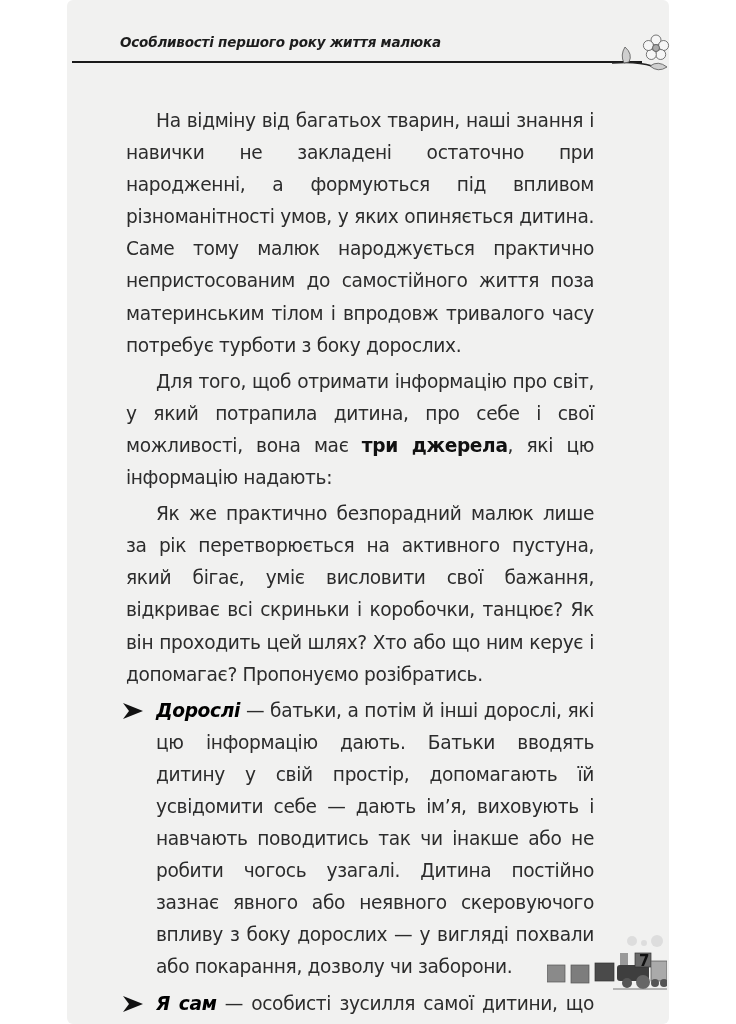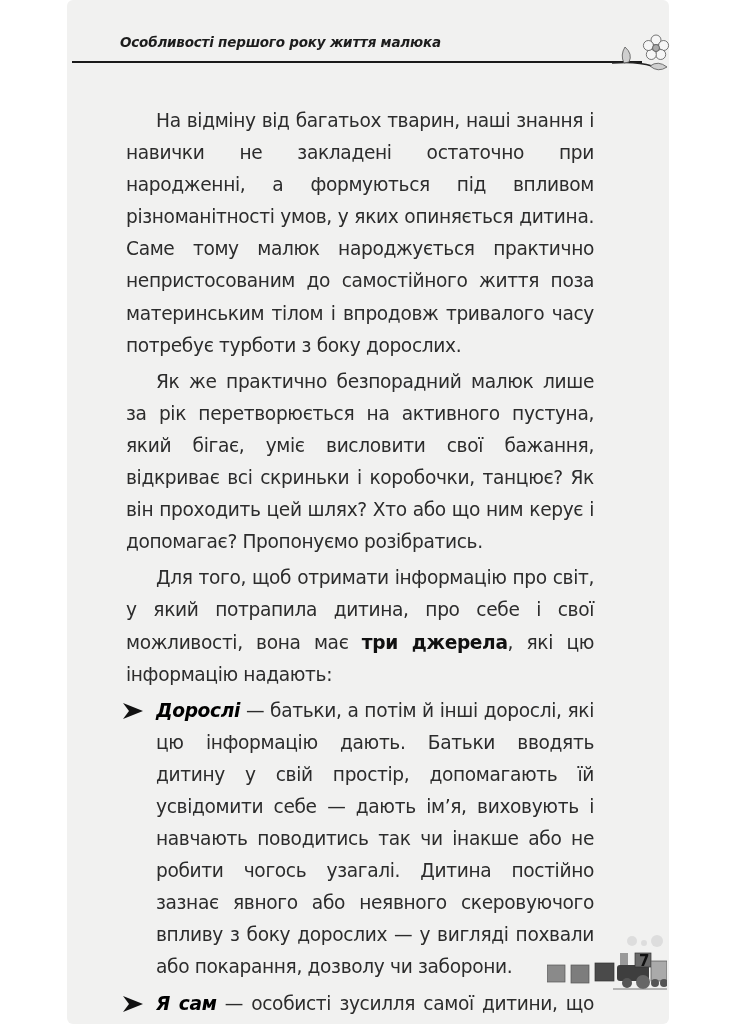--- a/index.html
+++ b/index.html
@@ -36,22 +36,22 @@
         <circle cx="7.6" cy="-2.5" r="5"></circle>
         <circle cx="4.7" cy="6.5" r="5"></circle>
       <circle cx="-4.7" cy="6.5" r="5"></circle>
         <circle cx="-7.6" cy="-2.5" r="5"></circle>
       <circle cx="0" cy="0" r="3.5" fill="#aaa"></circle>
     </g>
   </svg>
 
   <div class="body-text">
     <p>На відміну від багатьох тварин, наші знання і навички не закладені остаточно при народженні, а формуються під впливом різноманітності умов, у яких опиняється дитина. Саме тому малюк народжується практично непристосованим до самостійного життя поза материнським тілом і впродовж тривалого часу потребує турботи з боку дорослих.</p>
+    <p><span>Для того, щоб отримати інформацію про світ, у який потрапила дитина, про себе і свої можливості, вона має </span><span class="bold">три джерела</span><span>, які цю інформацію надають:</span></p>
     <p>Як же практично безпорадний малюк лише за рік перетворюється на активного пустуна, який бігає, уміє висловити свої бажання, відкриває всі скриньки і коробочки, танцює? Як він проходить цей шлях? Хто або що ним керує і допомагає? Пропонуємо розібратись.</p>
-    <p><span>Для того, щоб отримати інформацію про світ, у який потрапила дитина, про себе і свої можливості, вона має </span><span class="bold">три джерела</span><span>, які цю інформацію надають:</span></p>
     <ul class="list">
       <li>
         <svg class="arrow" viewBox="0 0 22 18">
             <path d="M1 1 L21 9 L1 17 L7 9 Z" fill="#111"></path>
           </svg>
         <p class="noind"><span class="term">Дорослі</span><span> — батьки, а потім й інші дорослі, які цю інформацію дають. Батьки вводять дитину у свій простір, допомагають їй усвідомити себе — дають ім’я, виховують і навчають поводитись так чи інакше або не робити чогось узагалі. Дитина постійно зазнає явного або неявного скеровуючого впливу з боку дорослих — у вигляді похвали або покарання, дозволу чи заборони.</span></p>
       </li>
       <li>
         <svg class="arrow" viewBox="0 0 22 18">
             <path d="M1 1 L21 9 L1 17 L7 9 Z" fill="#111"></path>

